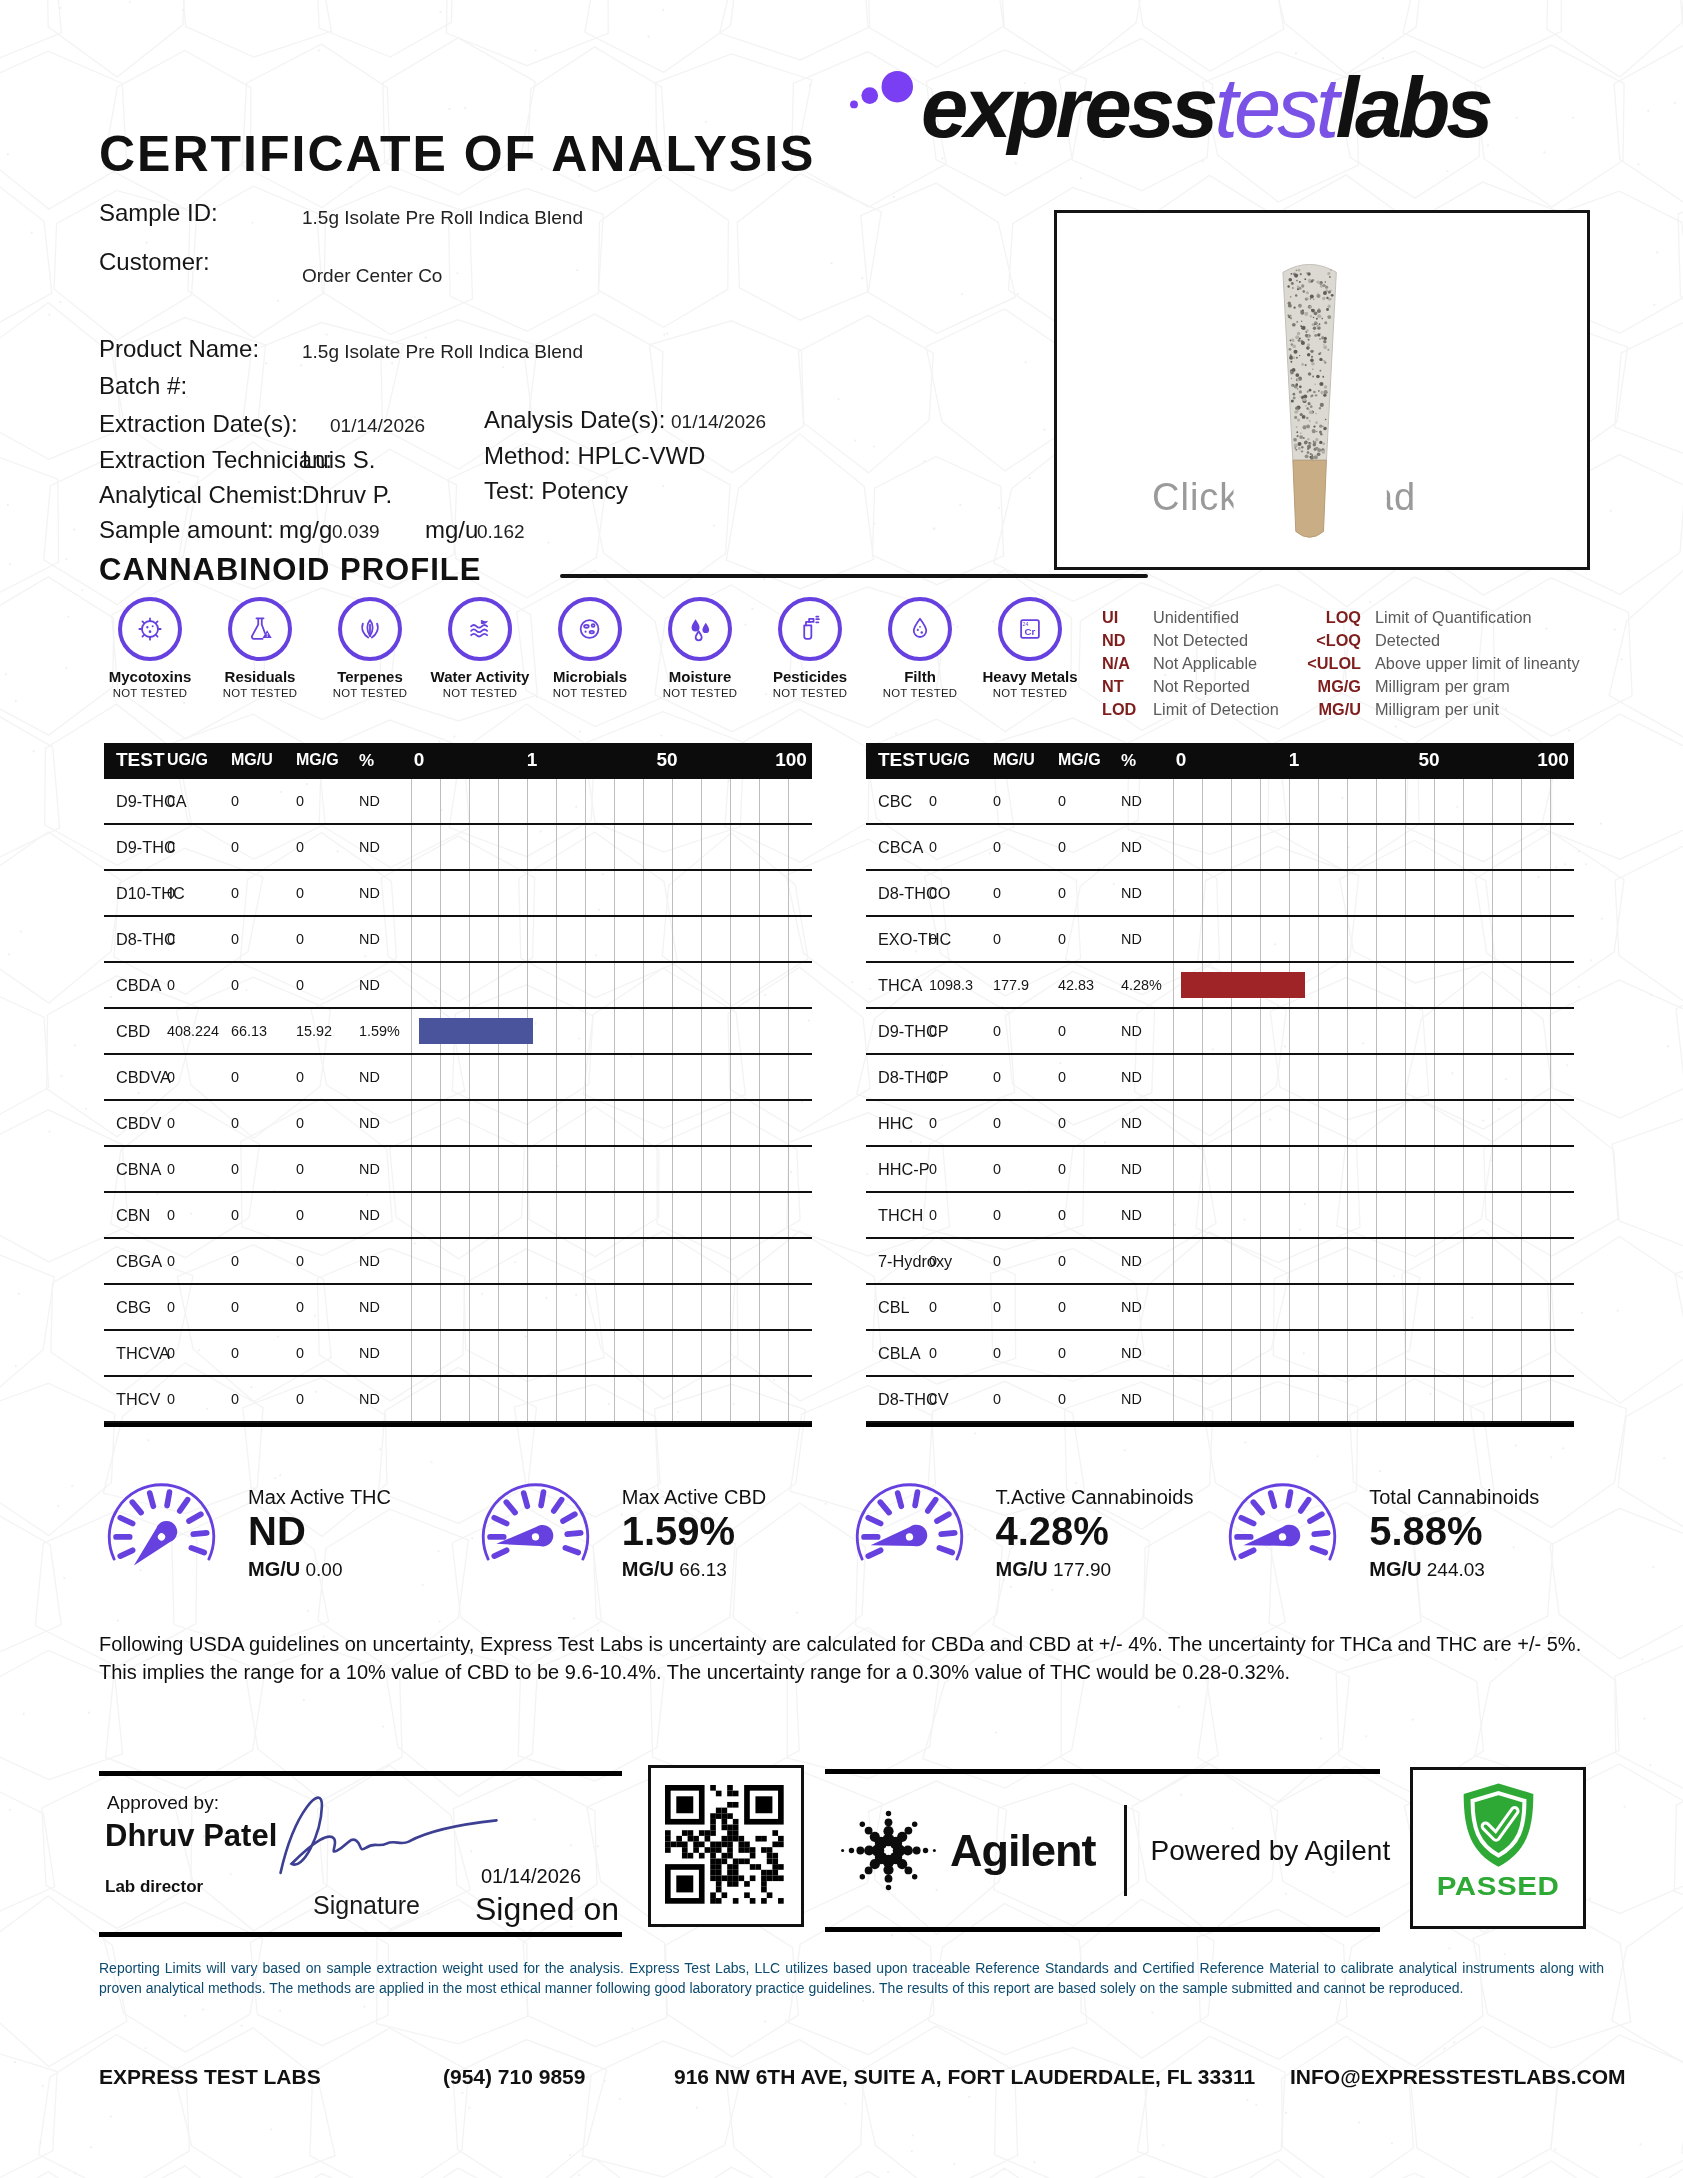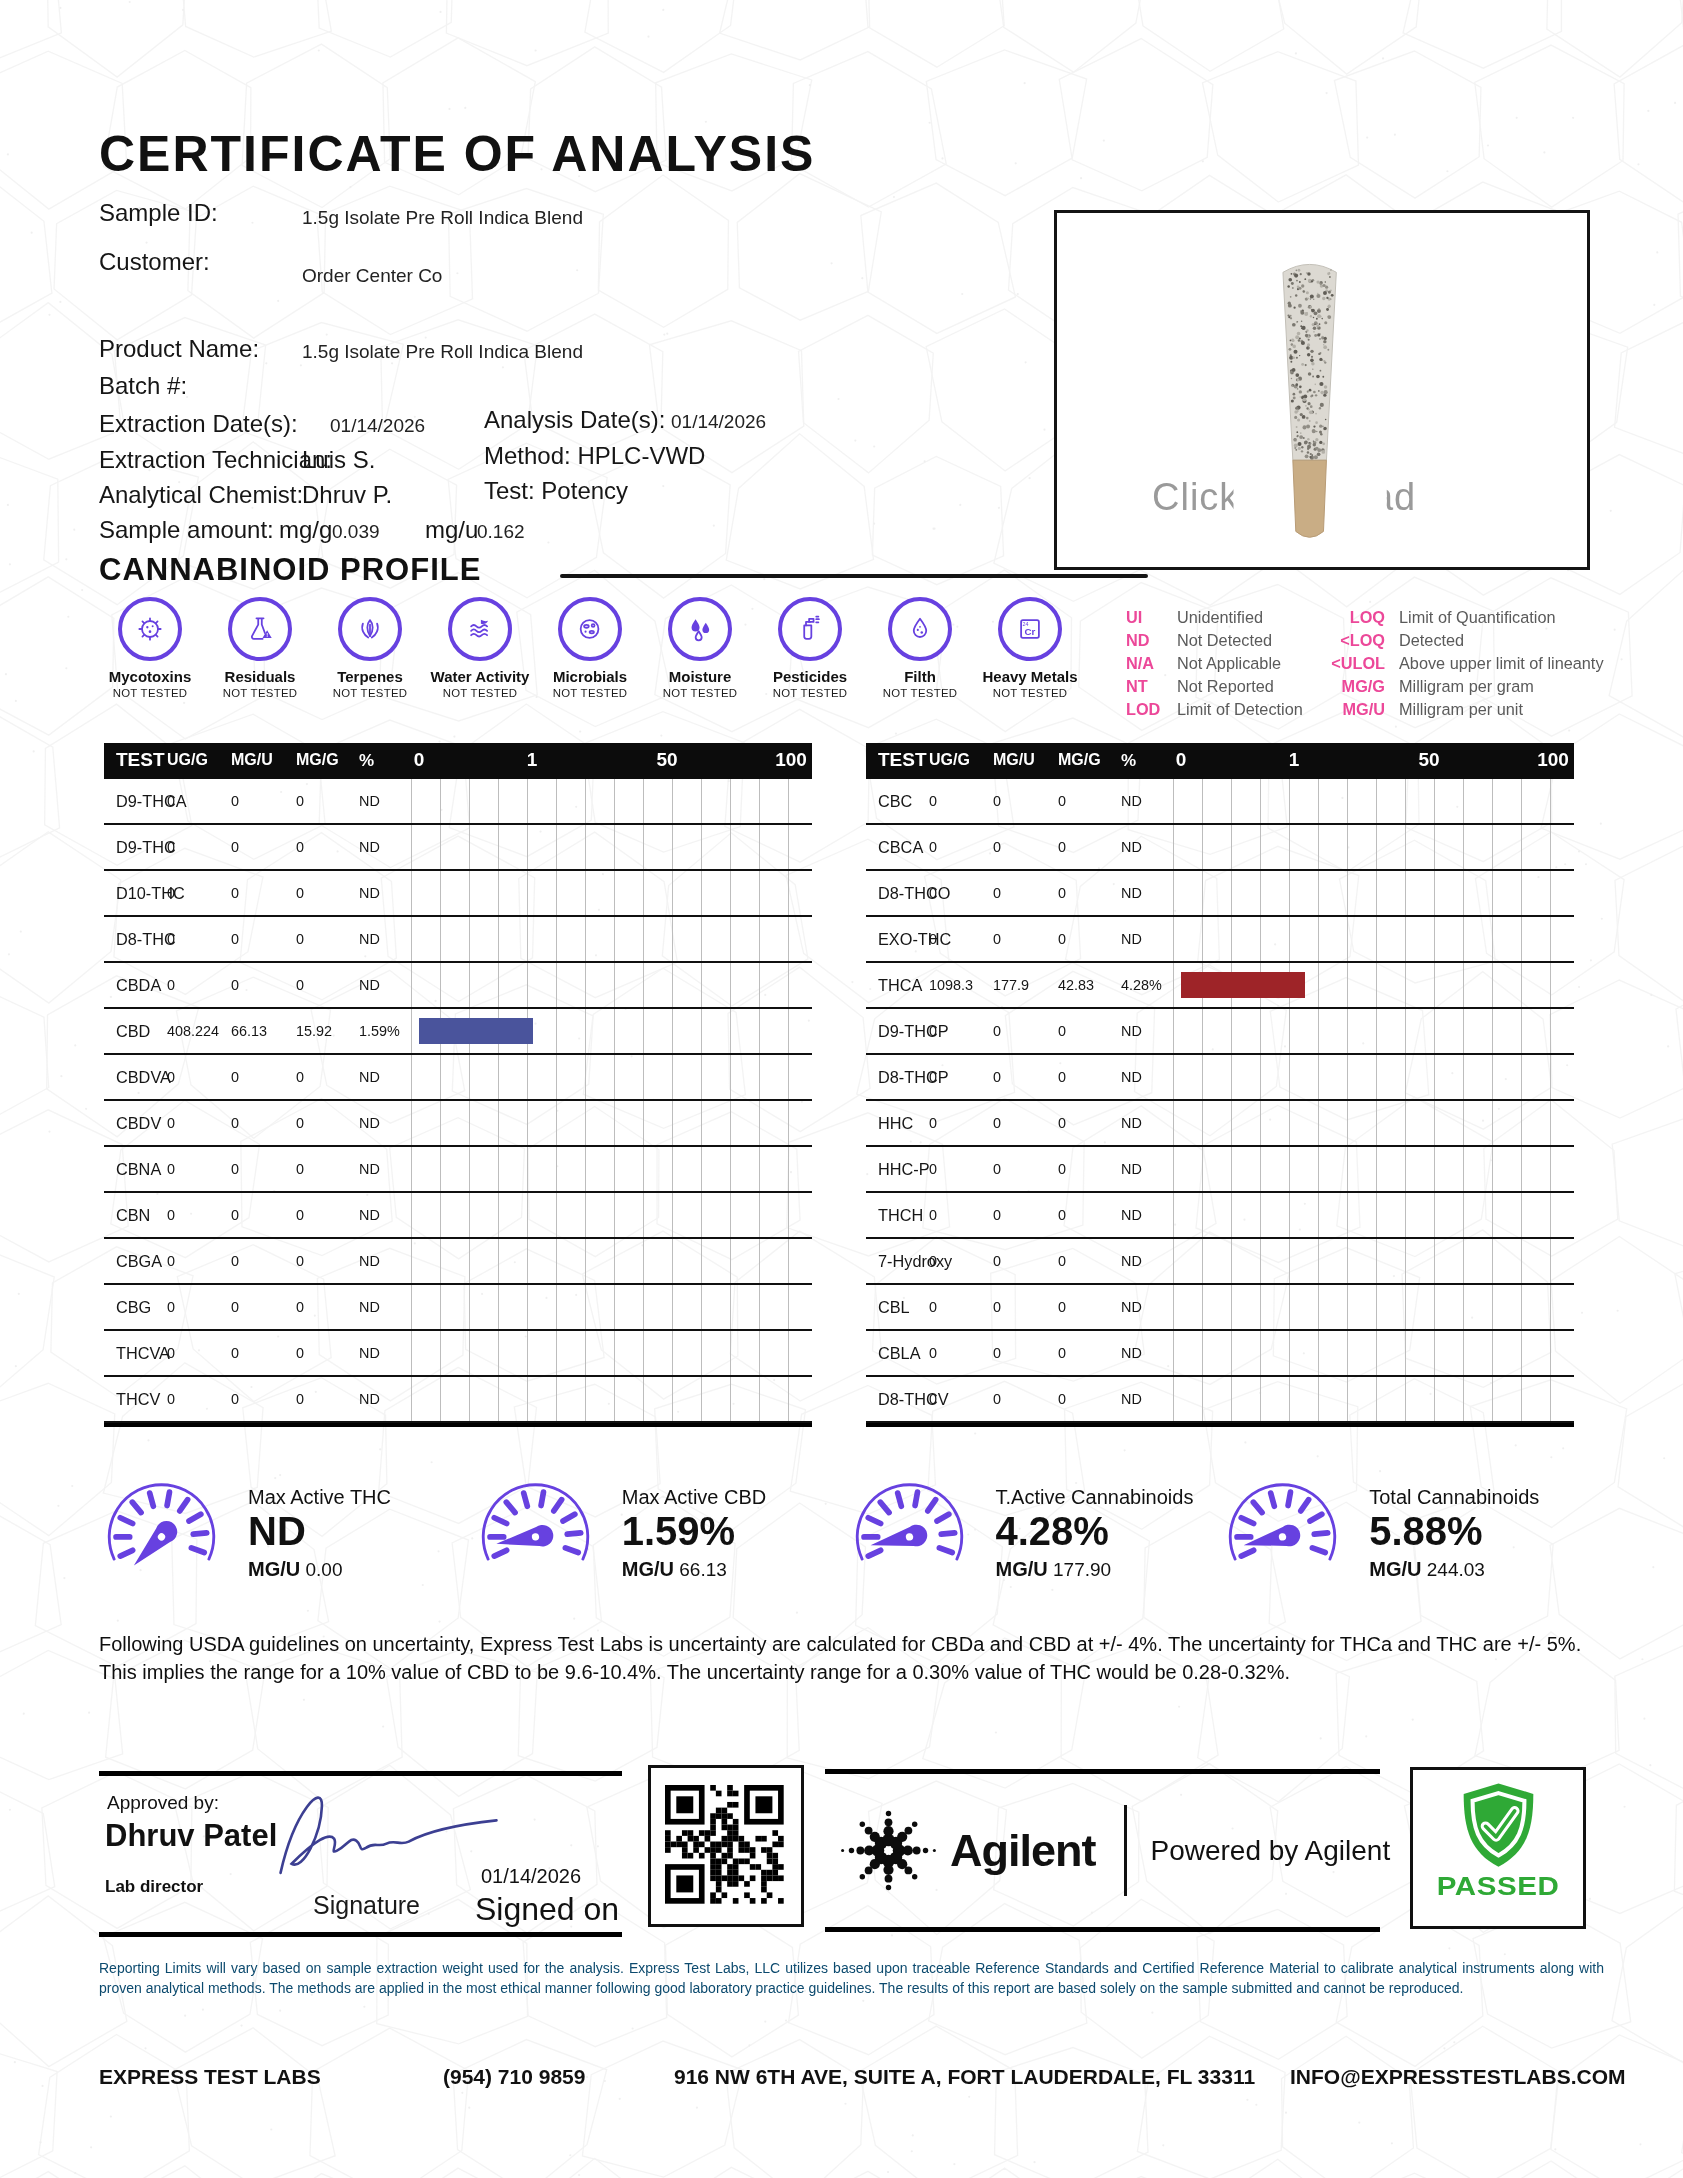--- a/index.html
+++ b/index.html
@@ -29,21 +29,21 @@
   .icons-row{position:absolute;left:95px;top:597px;width:992px;display:flex;}
   .icon-cell{width:110px;text-align:center;}
   .icon-circle{width:56px;height:56px;border:4.5px solid #6741e0;border-radius:50%;margin:0 auto;
                display:flex;align-items:center;justify-content:center;color:#6741e0;background:#fff;}
   .icon-label{font-size:15px;font-weight:bold;margin-top:7px;white-space:nowrap;}
   .icon-status{font-size:11.4px;margin-top:2px;letter-spacing:0.3px;color:#1c1c1c;}
   .glyph{stroke:#6741e0;stroke-width:2;fill:none;stroke-linecap:round;stroke-linejoin:round;}
 
   
   .legend-col{position:absolute;top:606px;font-size:16.3px;color:#5a5a5a;line-height:23px;}
-  .legend-term{display:inline-block;font-weight:bold;color:#ec4899;margin-left:24px;}
+  .legend-term{display:inline-block;font-weight:bold;color:#7f1d1d;}
   .lg-a .legend-term{width:51px;}
   .lg-b .legend-term{width:79px;text-align:right;margin-right:14px;}
   #legend-a{left:1102px;} #legend-b{left:1282px;}
 
   
   .ttable{position:absolute;top:743px;width:708px;border-bottom:4px solid #000;background:transparent;}
   #table-left{left:104px;} #table-right{left:866px;}
   .thead{position:relative;height:36px;background:#0c0c0c;color:#fff;}
   .thead span{position:absolute;top:8px;font-size:16px;font-weight:bold;}
   .h-test{left:12px;font-size:19px !important;top:6px !important;}
@@ -782,20 +782,28 @@
       <circle cx="233" cy="1893" r="1.1" fill="#e3e3e3"></circle>
       <circle cx="1566" cy="770" r="1.1" fill="#e3e3e3"></circle>
       <circle cx="427" cy="1601" r="1.1" fill="#e3e3e3"></circle>
       <circle cx="1242" cy="633" r="1.1" fill="#e3e3e3"></circle>
       <circle cx="462" cy="276" r="1.1" fill="#e3e3e3"></circle>
       <circle cx="1503" cy="147" r="1.1" fill="#e3e3e3"></circle>
       <circle cx="1631" cy="636" r="1.1" fill="#e3e3e3"></circle>
     </svg>
 
   <div class="coa-title">CERTIFICATE OF ANALYSIS</div>
+  <div class="logo">
+    <svg class="logo-dots" viewBox="0 0 76 60">
+      <circle cx="8" cy="36" r="4" fill="#7a3ff2"></circle>
+        <circle cx="24" cy="27" r="8.5" fill="#7a3ff2"></circle>
+        <circle cx="52" cy="18" r="16" fill="#7a3ff2"></circle>
+    </svg>
+    <div class="logo-text"><span>express</span><span class="logo-test">test</span><span>labs</span></div>
+  </div>
 
   <div class="info-label" style="left:99px;top:199px">Sample ID:</div>
   <div class="info-value" style="left:302px;top:207px">1.5g Isolate Pre Roll Indica Blend</div>
   <div class="info-label" style="left:99px;top:248px">Customer:</div>
   <div class="info-value" style="left:302px;top:265px">Order Center Co</div>
   <div class="info-label" style="left:99px;top:335px">Product Name:</div>
   <div class="info-value" style="left:302px;top:341px">1.5g Isolate Pre Roll Indica Blend</div>
   <div class="info-label" style="left:99px;top:372px">Batch #:</div>
   <div class="info-label" style="left:99px;top:410px">Extraction Date(s):</div>
   <div class="info-value" style="left:330px;top:415px">01/14/2026</div>

